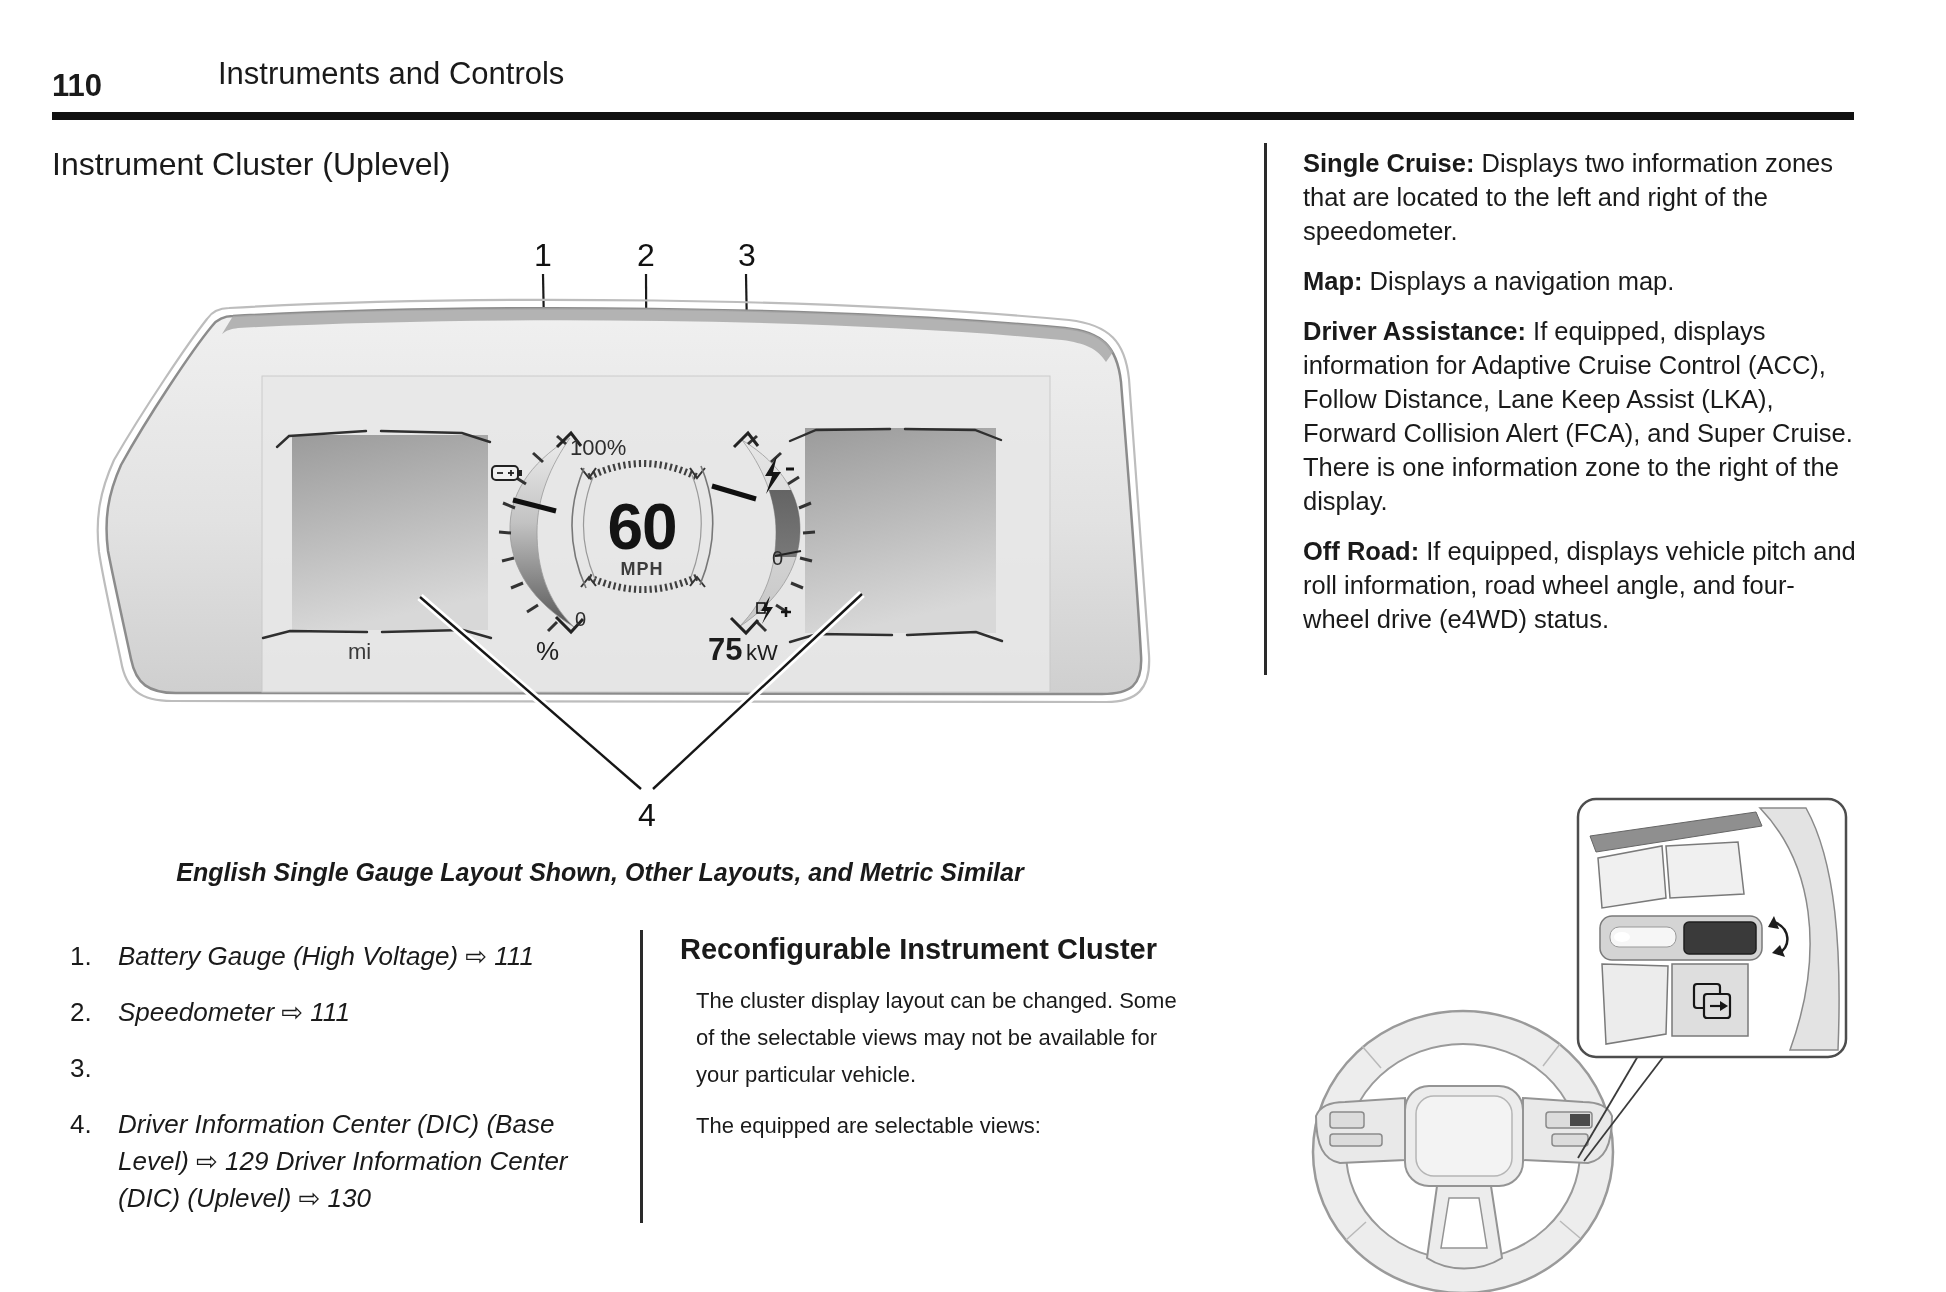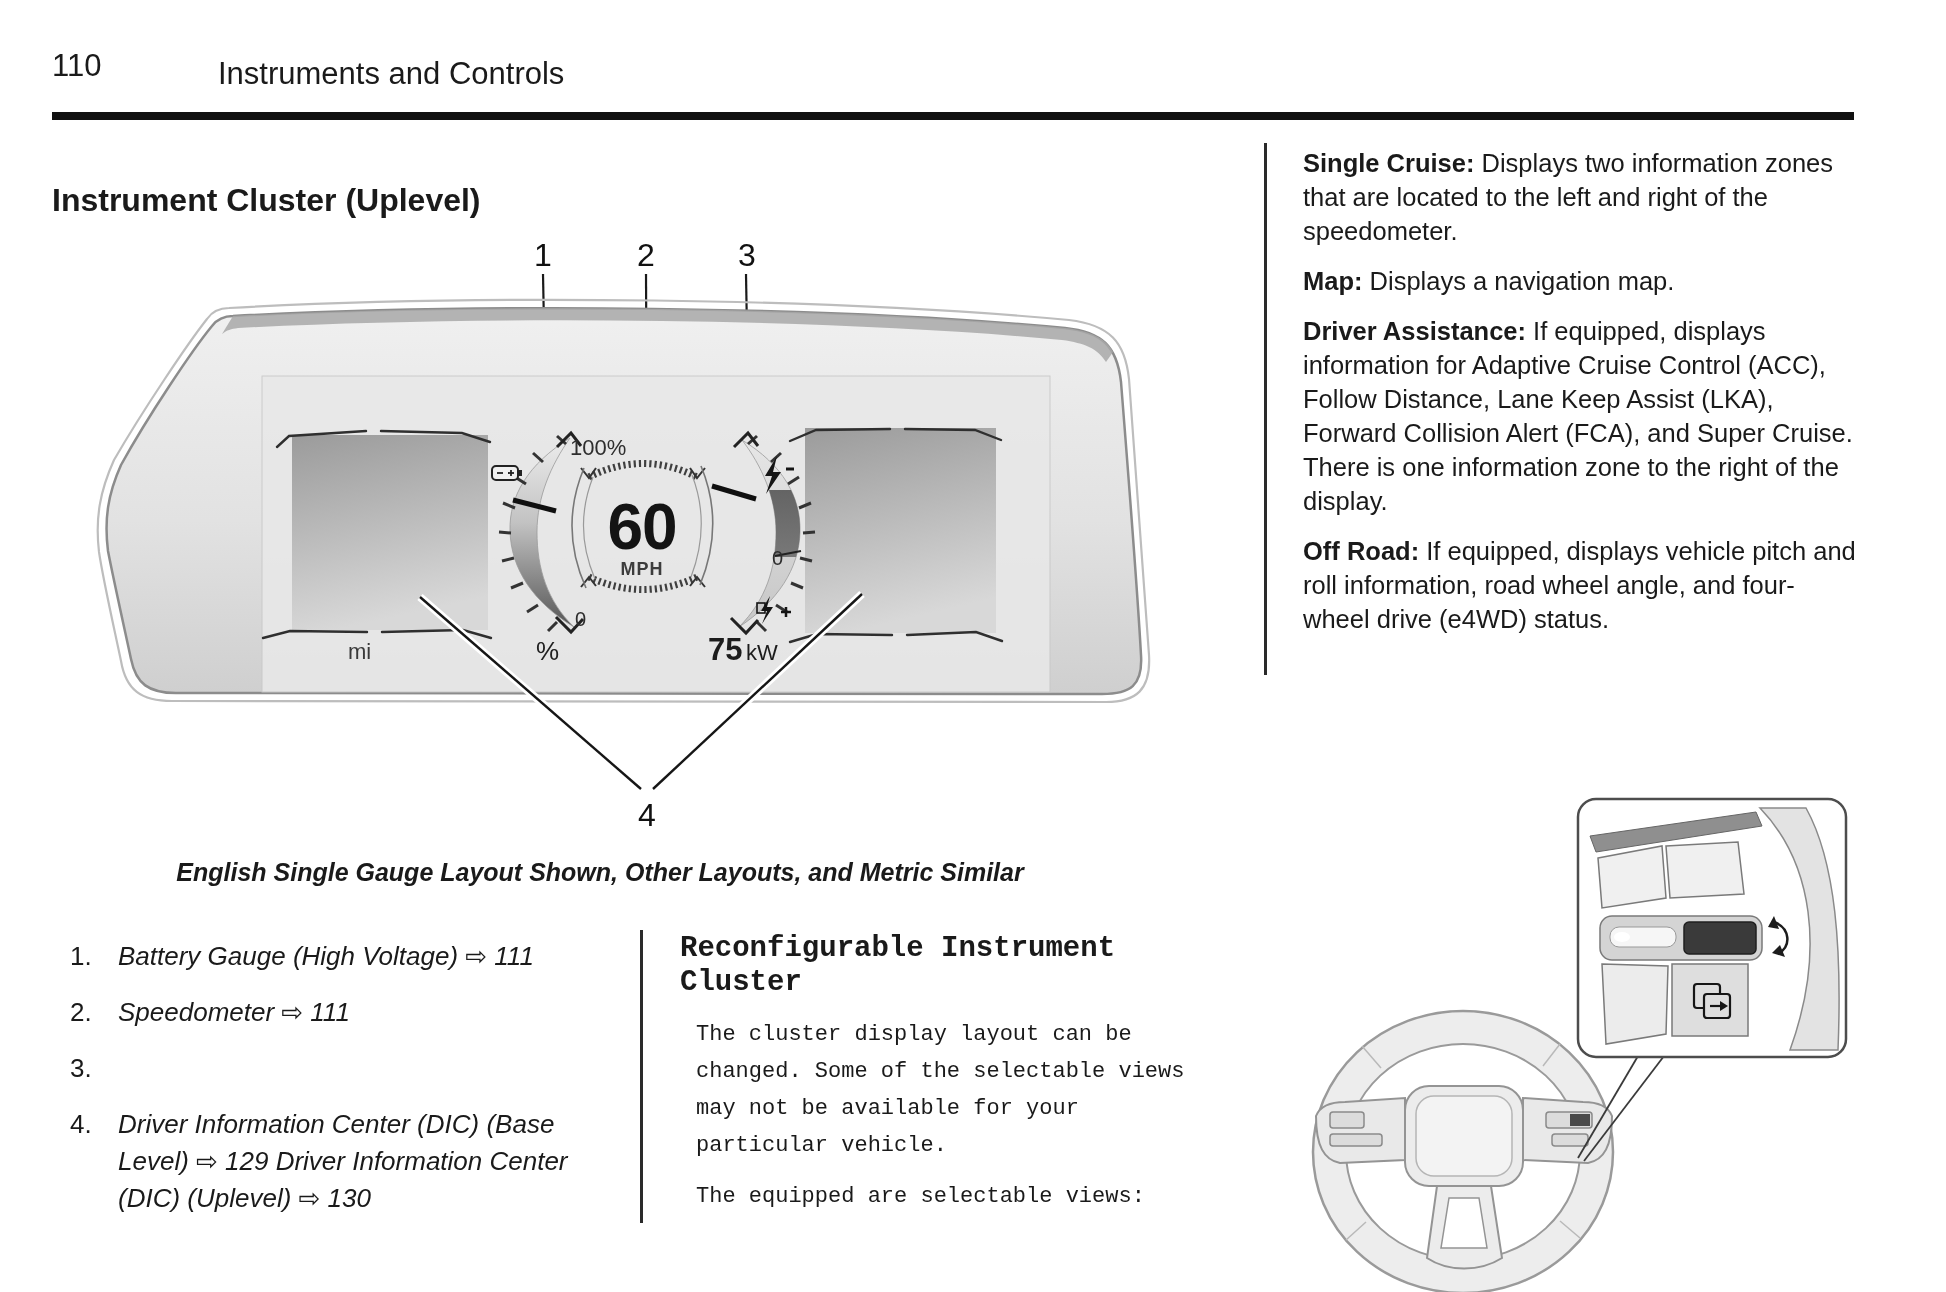--- a/index.html
+++ b/index.html
@@ -3,38 +3,38 @@
 <meta charset="utf-8">
 <style>
   html,body{margin:0;padding:0;}
   body{
     width:1946px;height:1292px;position:relative;background:#ffffff;
     font-family:"Liberation Sans","DejaVu Sans",sans-serif;color:#1a1a1a;
     overflow:hidden;
   }
   .abs{position:absolute;}
   
-  .page-num{left:52px;top:48px;font-size:31px;font-weight:normal;}
+  .page-num{left:52px;top:68px;font-size:31px;font-weight:bold;}
   .chapter{left:218px;top:56px;font-size:31px;font-weight:normal;}
   .top-rule{left:52px;top:112px;width:1802px;height:8px;background:#111;}
-  .section-title{left:52px;top:146px;font-size:32px;font-weight:bold;margin-top:36px;}
+  .section-title{left:52px;top:146px;font-size:32px;font-weight:normal;}
   
   .fig-caption{left:0;top:858px;width:1200px;text-align:center;font-size:25px;font-weight:bold;font-style:italic;}
   
   .legend{left:70px;top:926px;width:560px;}
   .legend .item{display:flex;margin-bottom:19px;line-height:37px;font-size:26px;}
   .legend .item:first-child{padding-top:12px;}
   .legend .num{width:48px;flex:0 0 48px;font-style:normal;}
   .legend .itxt{font-style:italic;width:462px;}
   
   .divider{width:3px;background:#2a2a2a;}
   .divider-1{left:640px;top:930px;height:293px;}
   .divider-2{left:1264px;top:143px;height:532px;}
   
-  .col2{left:680px;top:932px;width:515px;font-family:Liberation Mono, monospace;}
+  .col2{left:680px;top:932px;width:515px;}
   .col2 h2{margin:0 0 16px 0;font-size:29px;font-weight:bold;line-height:34px;}
   .col2 p{margin:0 0 14px 16px;font-size:22px;line-height:37px;}
   .col2 p.clean{max-width:420px;}
   .lead{font-weight:bold;}
   
   .col3{left:1303px;top:146px;width:553px;}
   .col3 p{margin:0 0 16px 0;font-size:25.5px;line-height:34px;}
   svg text{font-family:"Liberation Sans","DejaVu Sans",sans-serif;}
   .cluster-svg{left:0;top:0;}
   .wheel-svg{left:1290px;top:772px;}

